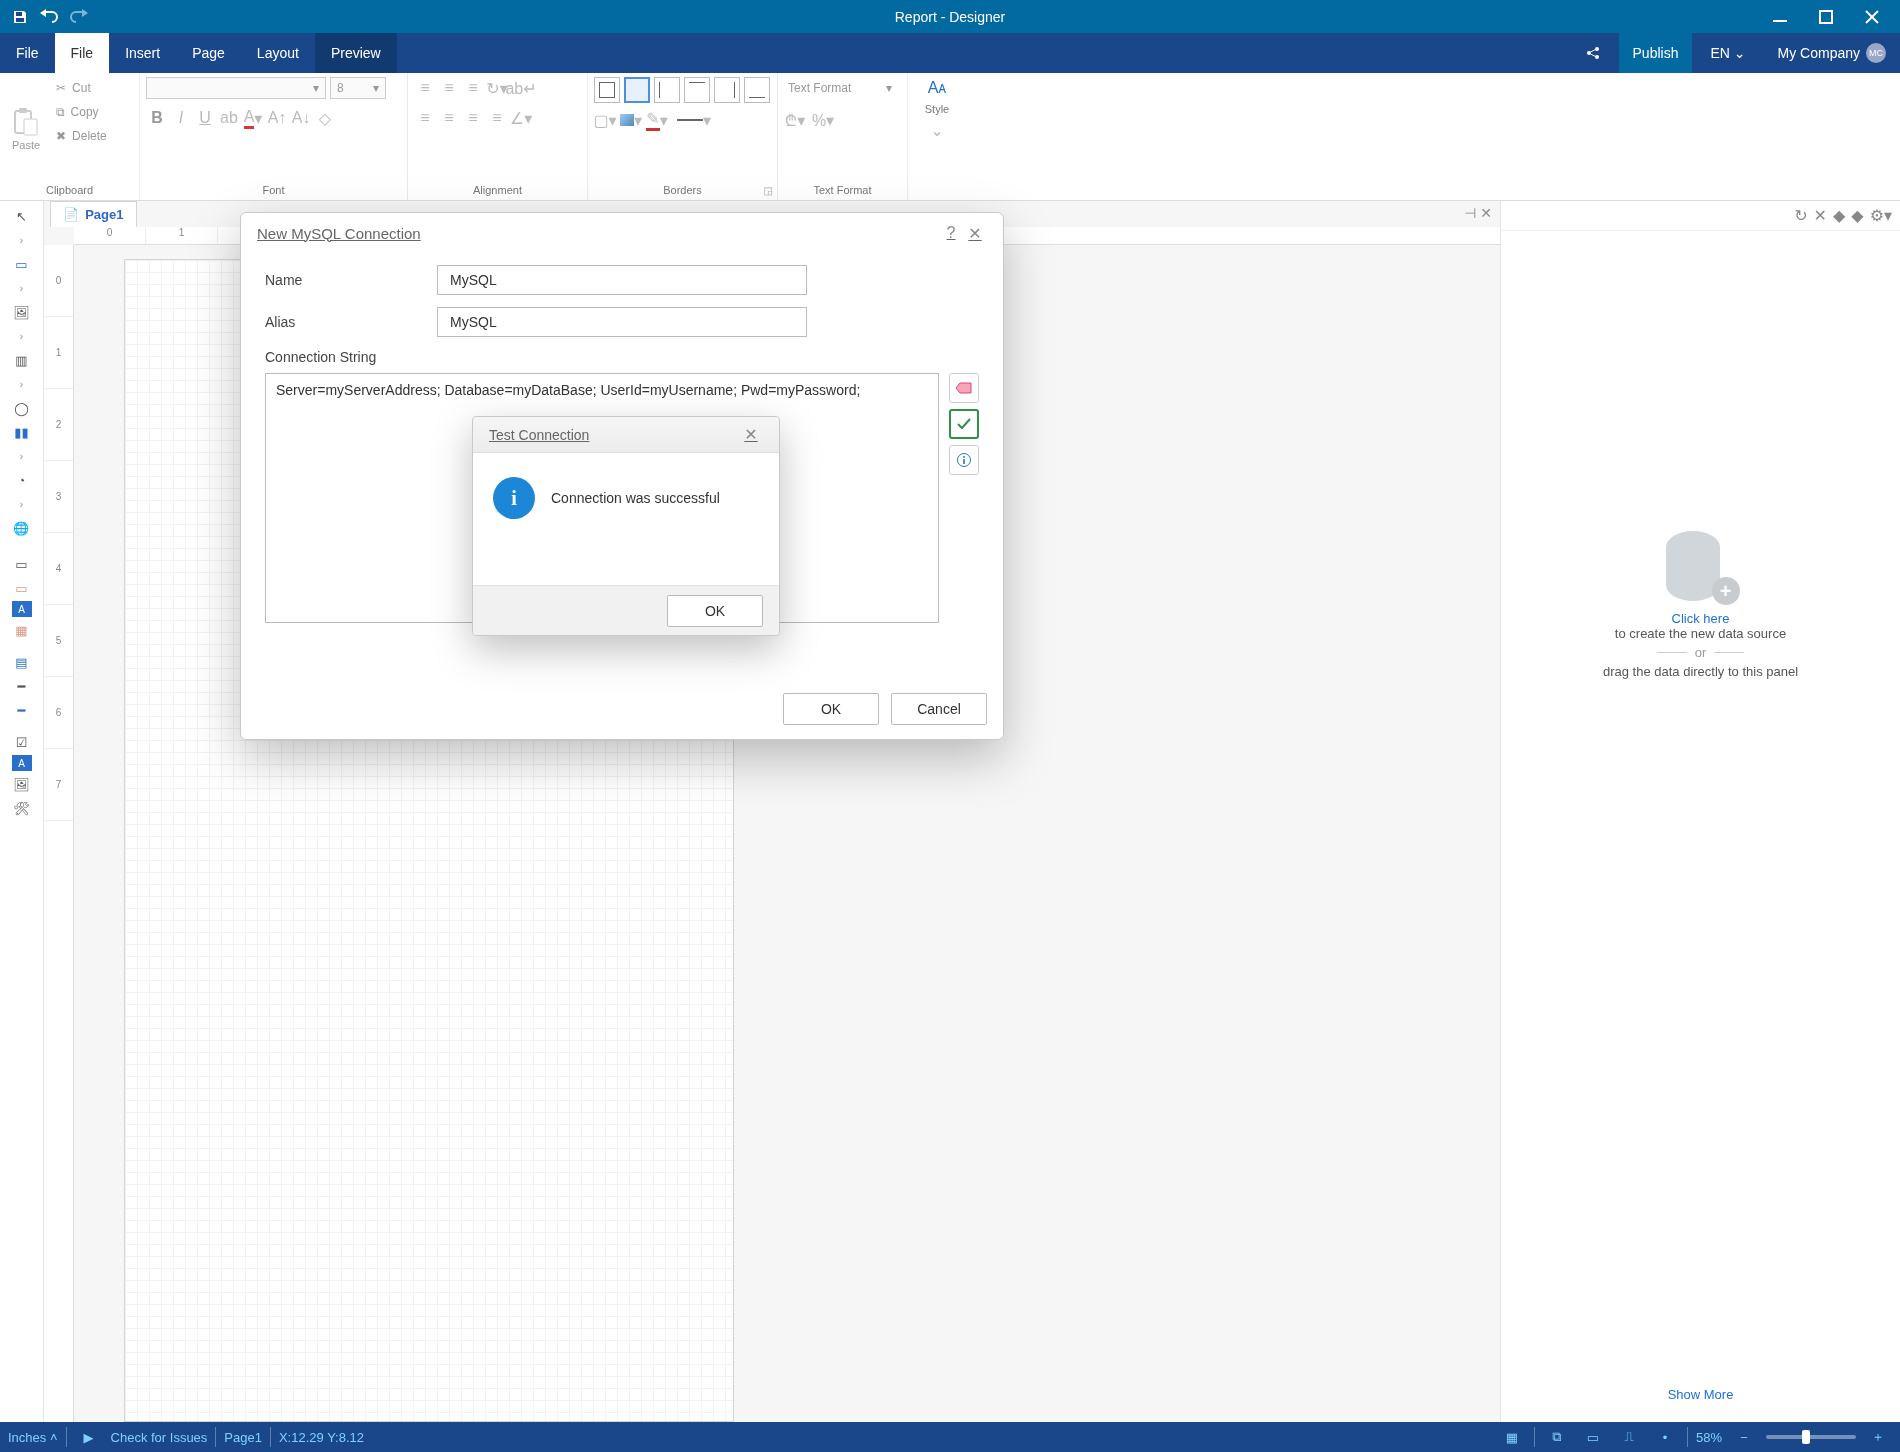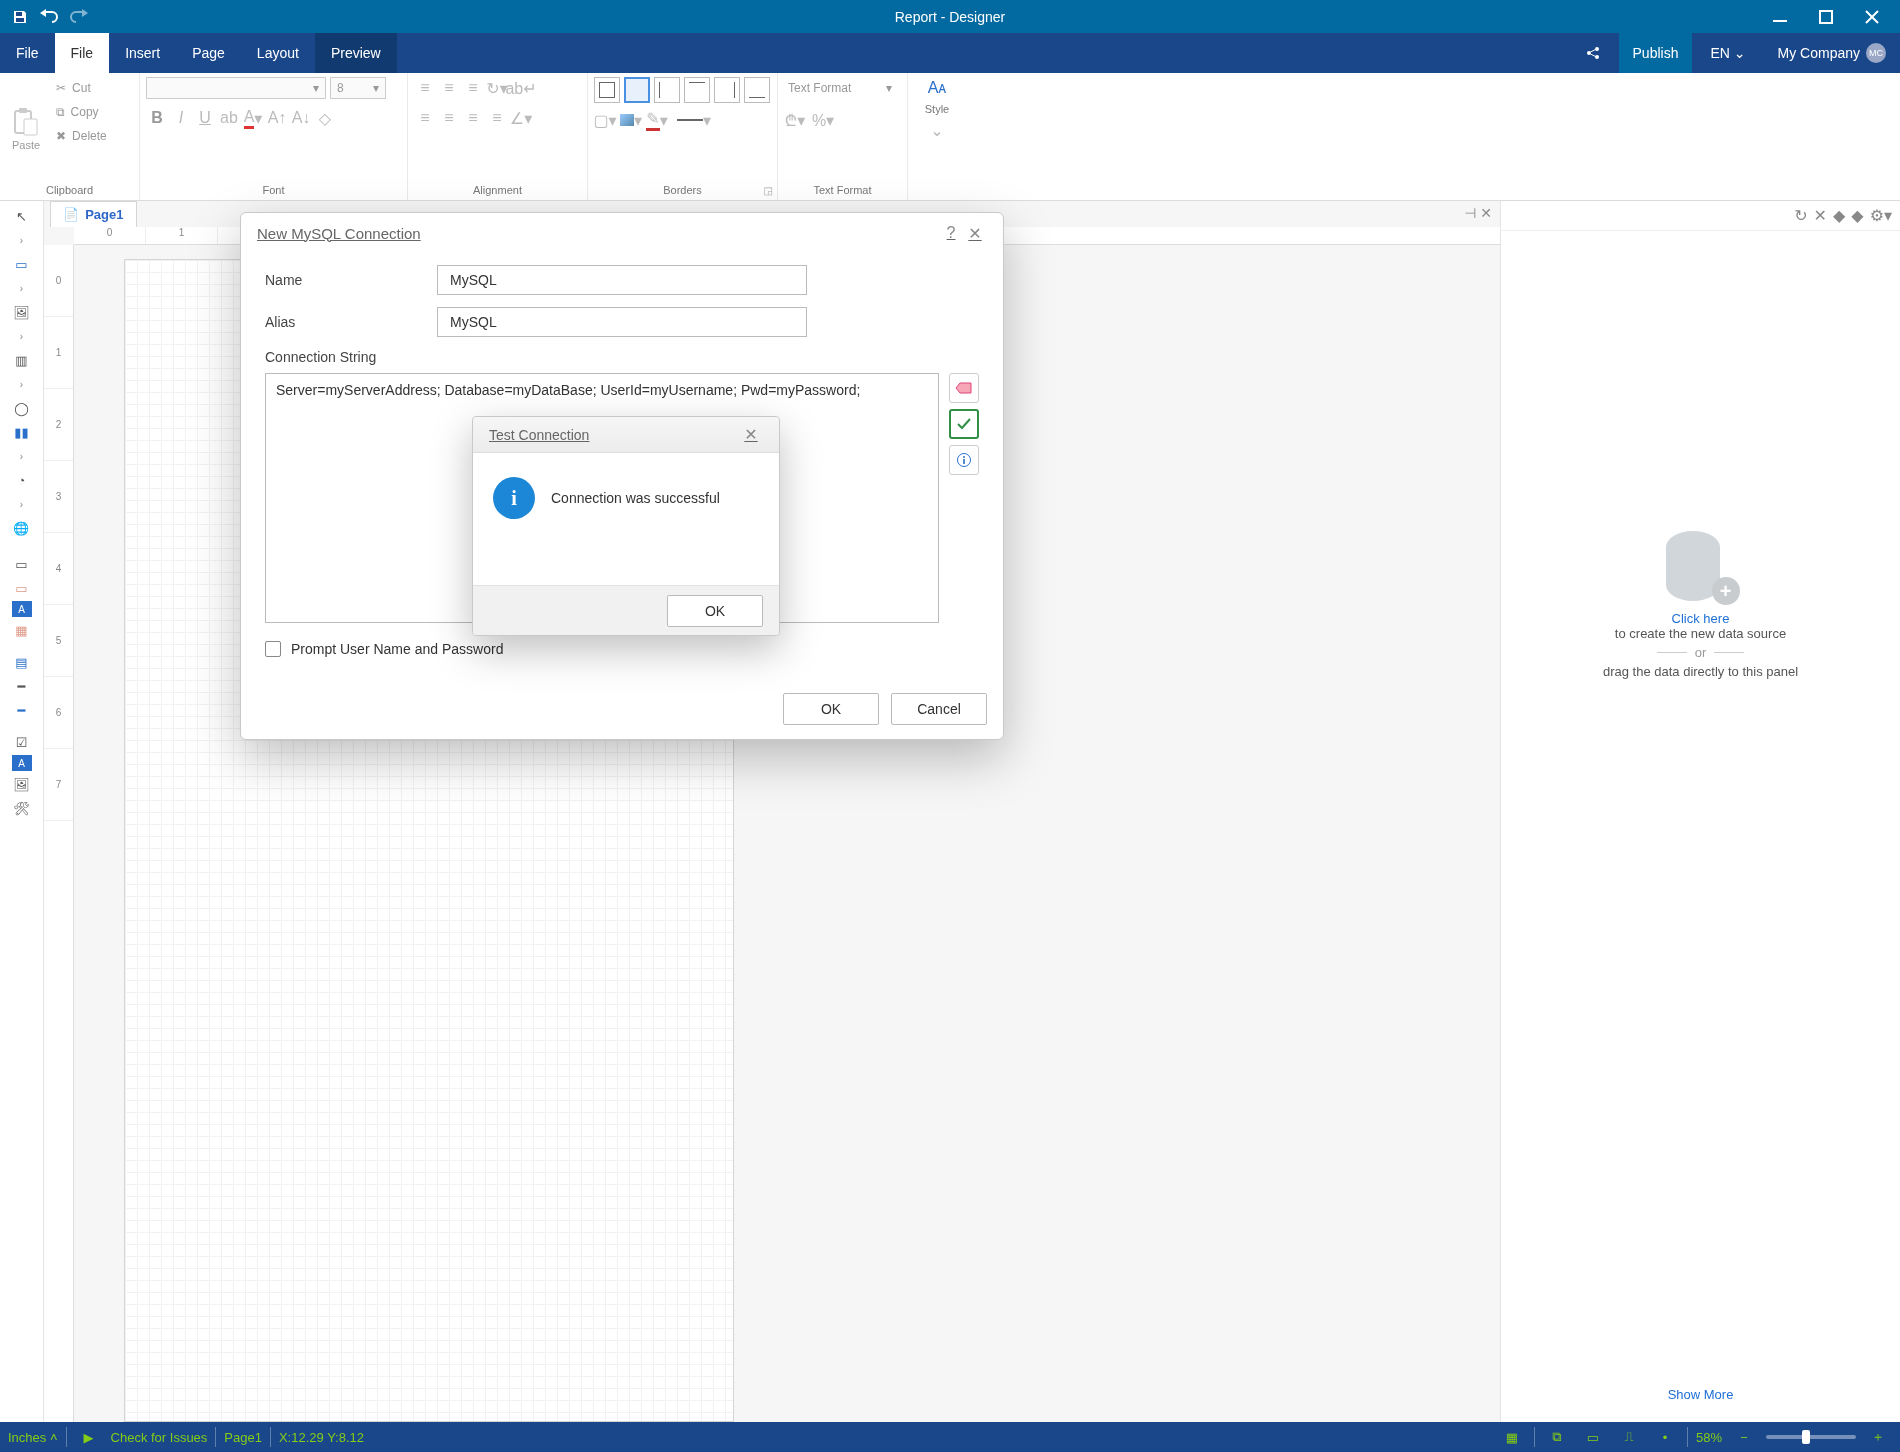--- a/index.html
+++ b/index.html
@@ -62,21 +62,21 @@
   .rpanel .body { flex:1; display:flex; flex-direction:column; align-items:center; justify-content:flex-start; text-align:center; color:#555; font-size:13px; padding-top:300px;}
   .db-ico { width:70px; height:70px; position:relative; margin-bottom:10px;}
   .db-ico .stack { width:54px; height:54px; border-radius:50%/30%; background:#d0d6da; box-shadow: 0 8px 0 #d0d6da, 0 16px 0 #d0d6da; position:absolute; top:0; left:0;}
   .db-ico .plus { position:absolute; right:-4px; bottom:-4px; width:28px; height:28px; border-radius:50%; background:#c8ccce; color:#fff; display:flex; align-items:center; justify-content:center; font-size:20px; font-weight:bold;}
   .rpanel .foot { height:30px; border-top:1px solid #eee; display:flex; align-items:center; justify-content:flex-start; gap:18px; font-size:12px; color:#555; padding:0 10px;}
   .rpanel .foot span svg { vertical-align:middle; margin-right:4px;}
   .ordash { color:#999; display:flex; align-items:center; gap:8px; margin:4px 0;}
   .ordash::before,.ordash::after{content:"";display:block;width:30px;height:1px;background:#ccc;}
 
   
-  .statusbar { position:absolute; bottom:0; left:0; right:0; height:30px; background:#19478a; color:#84cc16; display:flex; align-items:center; font-size:13px; padding:0 8px; gap:8px;}
+  .statusbar { position:absolute; bottom:0; left:0; right:0; height:30px; background:#19478a; color:#7dd3fc; display:flex; align-items:center; font-size:13px; padding:0 8px; gap:8px;}
   .statusbar .sep { width:1px; height:20px; background:rgba(255,255,255,0.3); }
   .statusbar .flex { flex:1; }
   .st-ico { width:28px; display:inline-flex; justify-content:center; }
 
   
   .overlay { position:absolute; inset:0; }
   .dlg { position:absolute; background:#fff; border:1px solid #c9c9c9; border-radius:6px; box-shadow: 0 18px 50px rgba(0,0,0,0.25); }
   .dlg.main { left:240px; top:212px; width:764px; height:528px; }
   .dlg .title { height:40px; display:flex; align-items:center; padding:0 16px; font-size:15px; color:#666;text-decoration:underline; }
   .dlg .title .sp { flex:1;}
@@ -448,24 +448,20 @@
             </div>
           <div class="sqbtn">
               <svg width="16" height="16" viewBox="0 0 16 16">
                 <circle cx="8" cy="8" r="6.5" fill="none" stroke="#2a6fc9"></circle>
                 <circle cx="8" cy="5" r="1" fill="#2a6fc9"></circle>
                 <rect x="7.2" y="7" width="1.6" height="5" fill="#2a6fc9"></rect>
               </svg>
             </div>
         </div>
       </div>
-      <div class="chkrow">
-        <span class="box"></span>
-        <span>Prompt User Name and Password</span>
-      </div>
     </div>
     <div class="dlg-buttons">
       <button class="btn">OK</button>
       <button class="btn">Cancel</button>
     </div>
   </div>
 
   <div class="dlg inner">
     <div class="title">
       <span>Test Connection</span>

